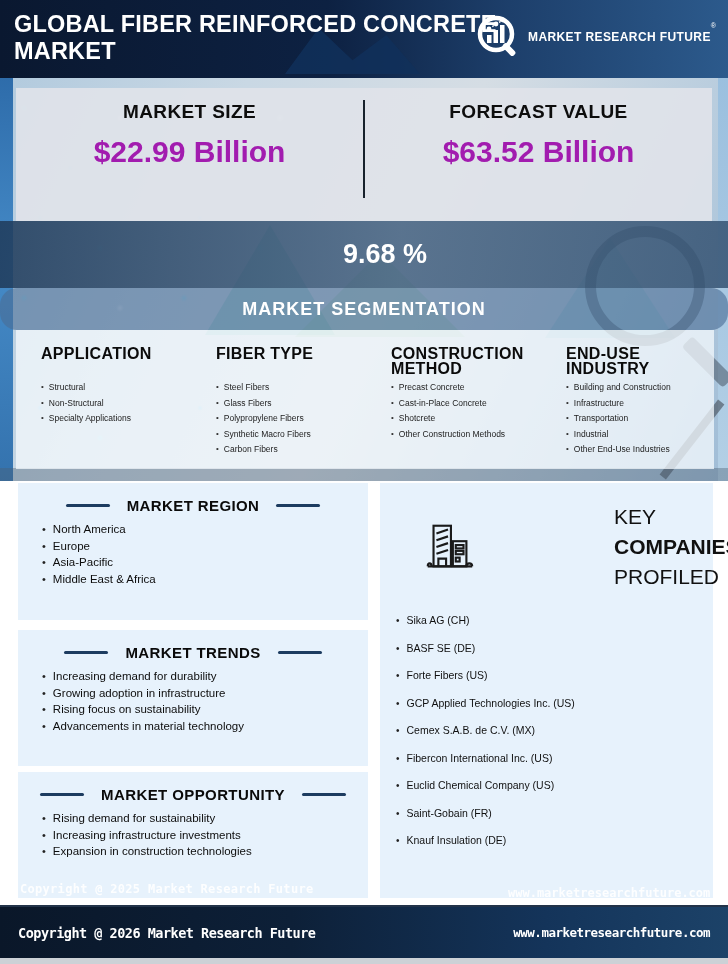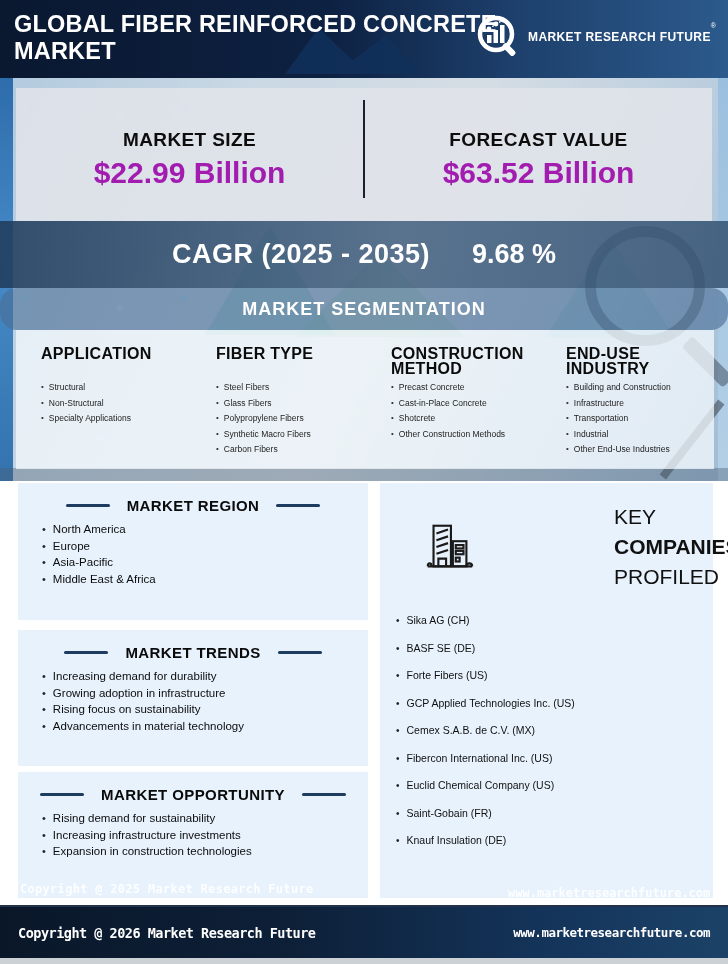--- a/index.html
+++ b/index.html
@@ -41,21 +41,21 @@
     clip-path:polygon(0 100%,25% 0,50% 70%,75% 15%,100% 100%); }
   .page-title { position:absolute; left:14px; top:11px; width:545px; color:#ffffff;
     font-size:23.5px; font-weight:bold; line-height:27px; letter-spacing:.2px; }
   .brand { position:absolute; right:12px; top:13px; display:flex; align-items:center; gap:7px; }
   .brand-text { color:#ffffff; font-size:12px; font-weight:bold; letter-spacing:.4px; white-space:nowrap; }
   .brand-reg { color:#ffffff; font-size:7px; vertical-align:super; position:relative; top:-7px; }
 
   
   .stats { position:absolute; left:16px; top:88px; width:696px; height:133px; z-index:4;
     background:rgba(223,227,233,.92); display:flex; }
-  .stat-cell { flex:1; display:flex; flex-direction:column; align-items:center; padding-top:41px; gap:5px; }
+  .stat-cell { flex:1; display:flex; flex-direction:column; align-items:center; padding-top:13px; gap:12px; }
   .stat-label { font-size:19px; font-weight:bold; color:#0d0d0d; letter-spacing:.4px; }
   .stat-value { font-size:30px; font-weight:bold; color:#a21caf; }
   .stat-divider { width:2px; height:98px; background:#18222c; margin-top:12px; }
 
   
   .cagr-band { position:absolute; left:0; top:221px; width:728px; height:67px; z-index:3;
     background:linear-gradient(90deg,rgba(32,60,92,.88),rgba(62,92,124,.82) 55%,rgba(52,82,114,.85));
     display:flex; align-items:center; justify-content:center; }
   .cagr-label { color:#ffffff; font-size:27px; font-weight:bold; letter-spacing:.5px; }
   .cagr-value { color:#ffffff; font-size:27px; font-weight:bold; margin-left:42px; }
@@ -159,21 +159,20 @@
       <div class="stat-value">$22.99 Billion</div>
     </div>
     <div class="stat-divider"></div>
     <div class="stat-cell">
       <div class="stat-label">FORECAST VALUE</div>
       <div class="stat-value">$63.52 Billion</div>
     </div>
   </div>
 
   <div class="cagr-band">
-    <span class="cagr-label">CAGR (2025 - 2035)</span>
     <span class="cagr-value">9.68 %</span>
   </div>
 
   <div class="seg-title-band">
     <span class="seg-title">MARKET SEGMENTATION</span>
   </div>
   <div class="seg-content">
     <div class="seg-col">
       <div class="seg-col-heading">APPLICATION</div>
       <ul class="seg-list">

